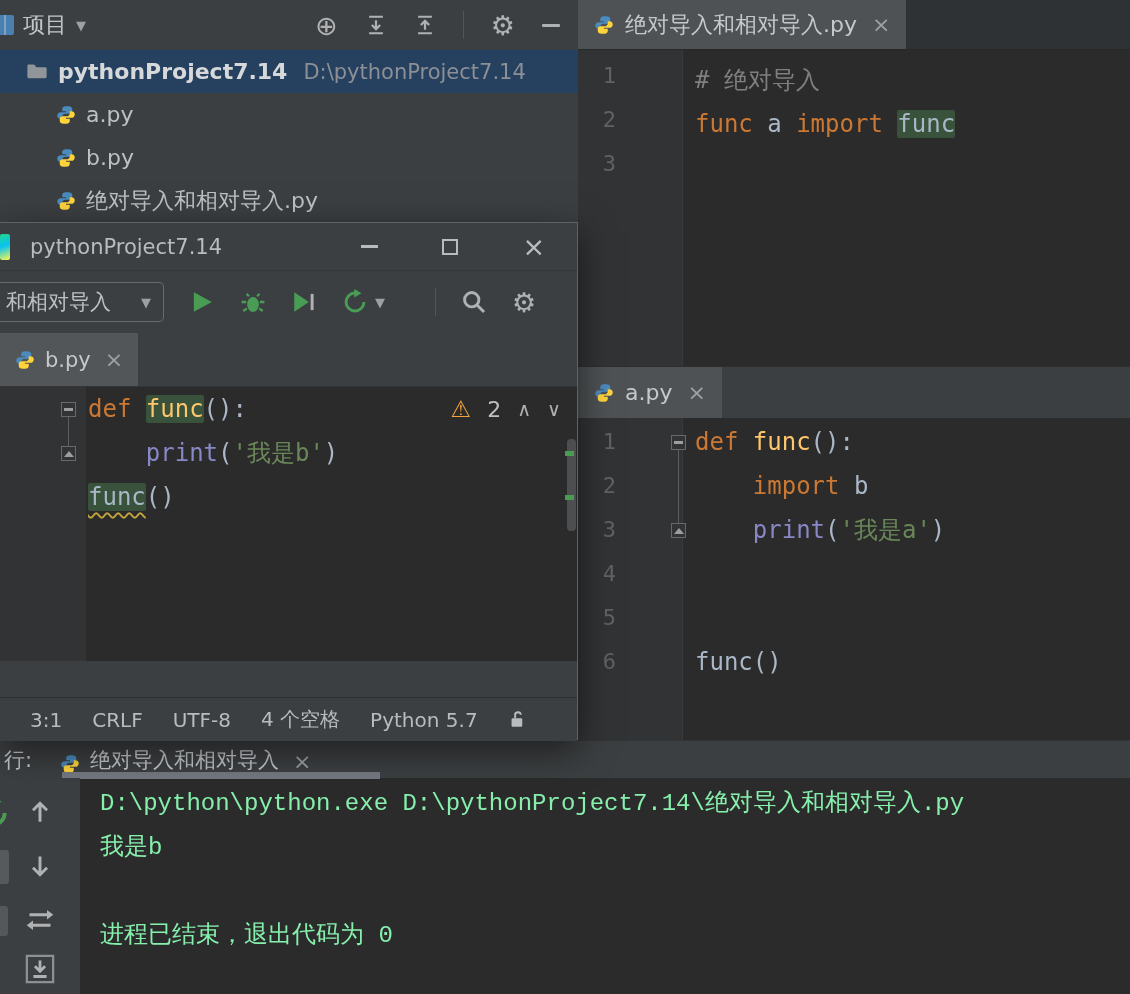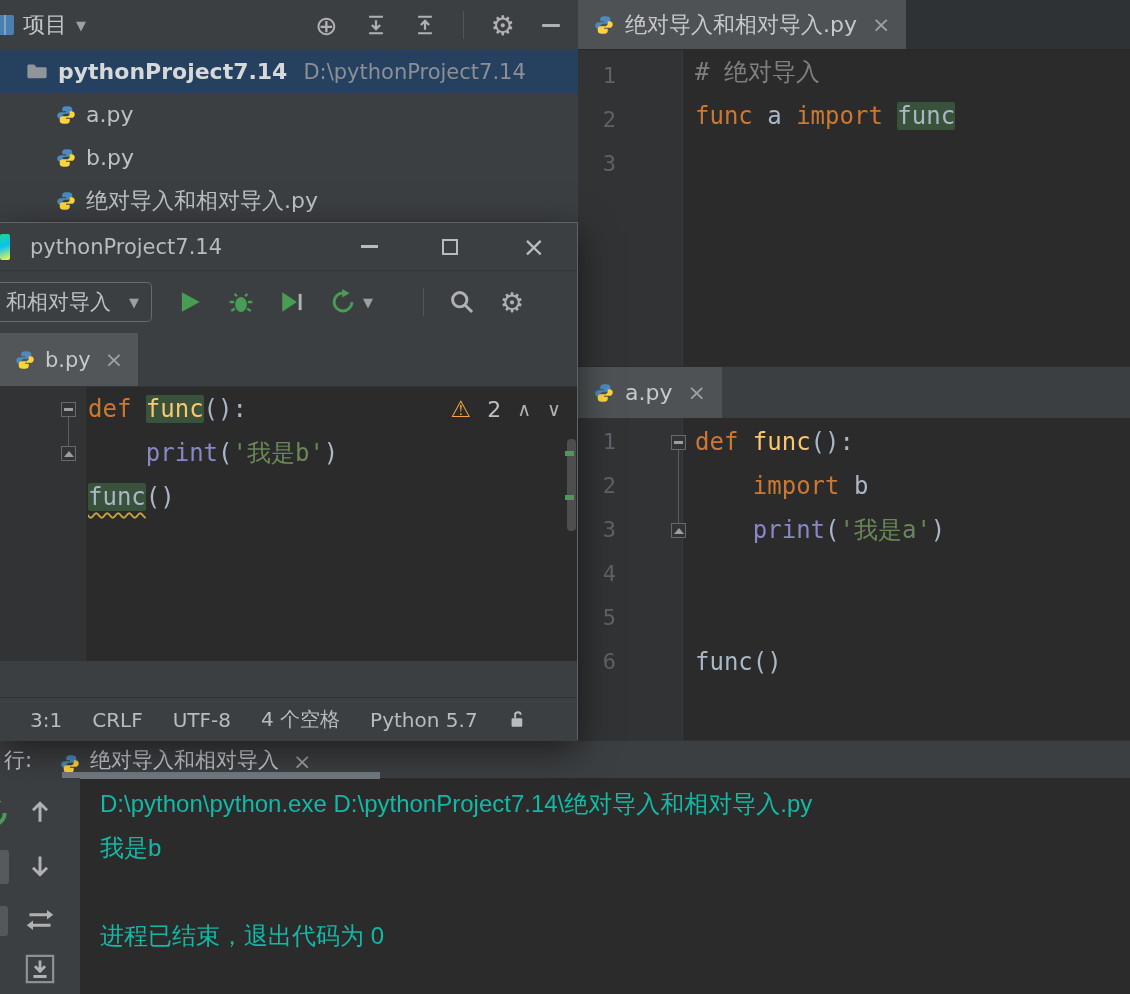--- a/index.html
+++ b/index.html
@@ -51,42 +51,42 @@
   .fold-start{position:absolute;width:15px;height:15px;border:1px solid #666a6c;background:#313335}
   .fold-start::after{content:"";position:absolute;left:2px;top:5px;width:9px;height:3px;background:#9a9ea1}
   .fold-end{position:absolute;width:15px;height:15px;border:1px solid #666a6c;background:#313335}
   .fold-end::after{content:"";position:absolute;left:2px;top:4px;width:0;height:0;
     border-left:5px solid transparent;border-right:5px solid transparent;border-bottom:6px solid #9a9ea1}
   .fold-line{position:absolute;width:0;border-left:1px solid #5a5e60}
 
   
   #editor-main{position:absolute;left:578px;top:50px;width:552px;height:316px;background:#2b2b2b}
   #editor-main .nums{position:absolute;left:0;top:4px}
-  #editor-main .codecol{position:absolute;left:117px;top:0;right:0}
+  #editor-main .codecol{position:absolute;left:117px;top:8px;right:0}
 
   
   #a-tabbar{position:absolute;left:578px;top:366px;width:552px;height:52px;background:#3c3f41;
     border-top:1px solid #2c2e30;display:flex}
   #editor-a{position:absolute;left:578px;top:418px;width:552px;height:322px;background:#2b2b2b}
   #editor-a .nums{position:absolute;left:0;top:2px}
   #editor-a .codecol{position:absolute;left:117px;top:2px;right:0}
 
   
   #fwindow{position:absolute;left:0;top:222px;width:578px;height:518px;background:#3c3f41;
     border:1px solid #5f6365;border-left:none;box-shadow:0 10px 34px rgba(0,0,0,.55);z-index:5}
   .fw-titlebar{height:48px;display:flex;align-items:center;position:relative;border-bottom:1px solid #333638}
   .fw-logo{position:absolute;left:0;top:11px;width:10px;height:26px;border-radius:2px;
     background:linear-gradient(160deg,#21d789 0%,#07c3f2 45%,#fcf84a 100%)}
   .fw-title{margin-left:30px;font-size:21px;color:#b9bcbe}
   .fw-controls{margin-left:auto;display:flex;align-items:center;gap:64px;padding-right:32px}
   .ctl-min{display:block;width:17px;height:3px;background:#b9bcbe}
   .ctl-max{display:block;width:16px;height:16px;border:2px solid #b9bcbe}
   .ctl-close{font-size:27px;color:#b9bcbe;line-height:1}
   .fw-toolbar{height:62px;display:flex;align-items:center;gap:25px}
-  .run-combo{height:40px;width:152px;border:1px solid #676b6e;border-left:none;border-radius:0 5px 5px 0;
+  .run-combo{height:40px;width:164px;border:1px solid #676b6e;border-left:none;border-radius:0 5px 5px 0;
     display:flex;align-items:center;justify-content:space-between;padding:0 12px 0 6px;font-size:21px;color:#bdc0c4}
   .stop-sq{width:19px;height:19px;background:#6d7780;border-radius:2px}
   .fw-tabbar{height:54px;background:#3c3f41;border-bottom:1px solid #323537;display:flex}
   .fw-tab{height:100%;display:flex;align-items:center;gap:10px;padding:0 15px;background:#525658;
     font-size:21px;color:#c6c8cb}
   .fw-editor{position:relative;height:274px;background:#2b2b2b;overflow:hidden}
   .fw-gutter{position:absolute;left:0;top:0;bottom:0;width:86px;background:#313335}
   .fw-code{position:absolute;left:88px;top:0;right:0}
   .fw-warn{position:absolute;right:16px;top:0;height:44px;display:flex;align-items:center;gap:16px}
   .warn-tri{font-size:23px;color:#f2a33c;line-height:1}
@@ -103,21 +103,21 @@
   .run-tabbar{position:absolute;left:0;top:0;width:1130px;height:38px;background:#3c3f41;
     border-top:1px solid #323537;display:flex;align-items:center;font-size:21px;color:#c3c6c9}
   .run-prefix{margin-left:4px}
   .run-tab{display:flex;align-items:flex-end;gap:10px;padding:0 12px;margin-left:16px}
   .run-underline{position:absolute;left:62px;top:31px;width:318px;height:7px;background:#747880}
   .run-left{position:absolute;left:0;top:38px;width:80px;height:216px;background:#3c3f41}
   .rl-ico{position:absolute;left:40px;transform:translateX(-50%)}
   .sliver{position:absolute;left:0;width:11px;overflow:hidden}
   .console{position:absolute;left:100px;top:42px;right:10px}
   .conrow{height:44px;line-height:44px;white-space:pre;
-    font-family:Liberation Sans, sans-serif;font-size:24px;color:#14b8a6}
+    font-family:Liberation Mono, monospace;font-size:24px;color:#86efac}
 </style>
 </head>
 <body>
 
 <div id="root">
 
   <div id="top-toolbar">
     <div class="proj-switch">
       <span class="proj-ico"></span>
       <span class="proj-label">项目</span>

